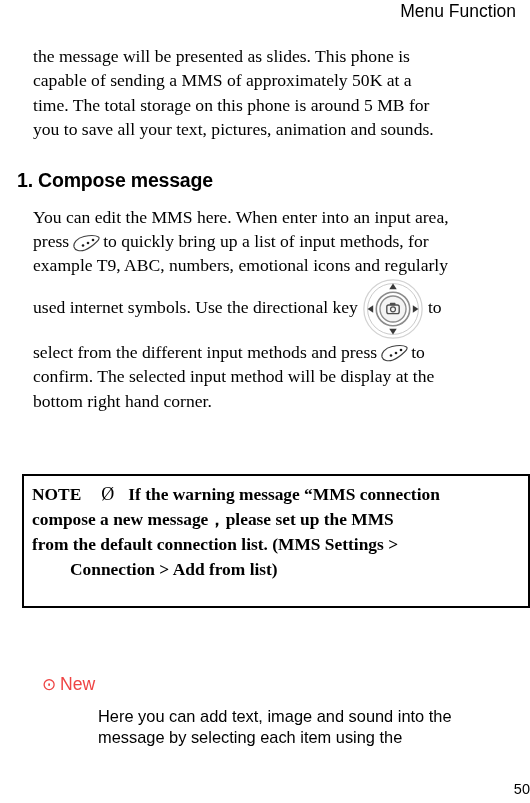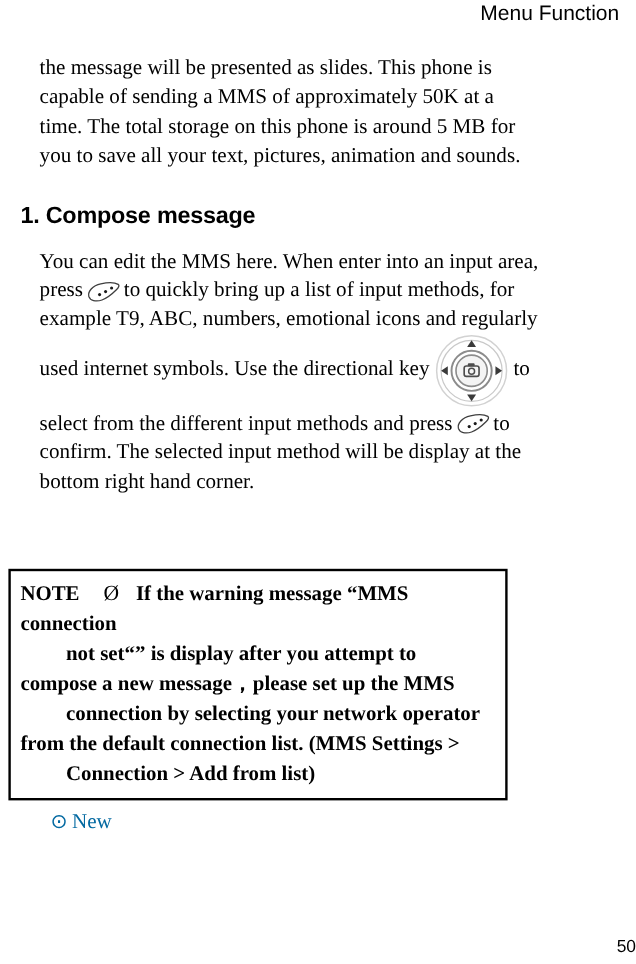--- a/index.html
+++ b/index.html
@@ -86,26 +86,26 @@
     margin: 0 4px;
     vertical-align: -1.55em;
   }
   .line-with-nav {
     line-height: 24.4px;
   }
 
   
   .note-box {
     position: absolute;
-    left: 7px;
+    left: 22px;
     top: 474px;
-    width: 416px;
+    width: 508px;
     box-sizing: border-box;
     border: 2px solid #000000;
-    padding: 6px 8px 8px 8px;
+    padding: 6px 8px 24px 8px;
     background: #fff;
   }
   .note-line {
     font-family: "Liberation Serif", serif;
     font-weight: bold;
     font-size: 17.4px;
     line-height: 25px;
     color: #000;
     margin: 0;
     text-indent: 0;
@@ -122,24 +122,24 @@
 
   
   .bullet-section {
     position: absolute;
     left: 0;
     top: 672px;
     width: 530px;
   }
   .bullet-row {
     margin-left: 42px;
-    font-family: Liberation Serif, serif;
+    font-family: Liberation Sans, sans-serif;
     font-size: 17.6px;
     line-height: 24px;
-    color: #0369a1;
+    color: #ef4444;
   }
   .bullet-glyph {
     display: inline-block;
     width: 18px;
     font-size: 17px;
     vertical-align: baseline;
   }
   .bullet-body {
     margin-left: 98px;
     margin-right: 14px;
@@ -206,36 +206,31 @@
         <circle cx="44" cy="13" r="2.6" fill="#1a1a1a"></circle>
       </svg></span><span>to confirm. The selected input method will be display at the bottom right hand corner.</span>
   </p>
 
 </div>
 
 <div class="note-box">
   <div class="note-line">
     <span>NOTE</span><span class="note-sym">Ø</span><span>If the warning message “MMS connection</span>
   </div>
-  <div class="note-line note-hang">
-    <span>not set“” is display after you attempt to</span>
-  </div>
   <div class="note-line">
     <span>compose a new message，please set up the MMS</span>
-  </div>
-  <div class="note-line note-hang">
-    <span>connection by selecting your network operator</span>
   </div>
   <div class="note-line">
     <span>from the default connection list. (MMS Settings &gt;</span>
   </div>
   <div class="note-line note-hang">
     <span>Connection &gt; Add from list)</span>
   </div>
 </div>
 
 <div class="bullet-section">
   <div class="bullet-row">
     <span class="bullet-glyph">⊙</span><span>New</span>
   </div>
+  <div class="bullet-body">Here you can add text, image and sound into the message by selecting each item using the</div>
 </div>
 
 <div class="page-number">50</div>
 
 </body></html>

